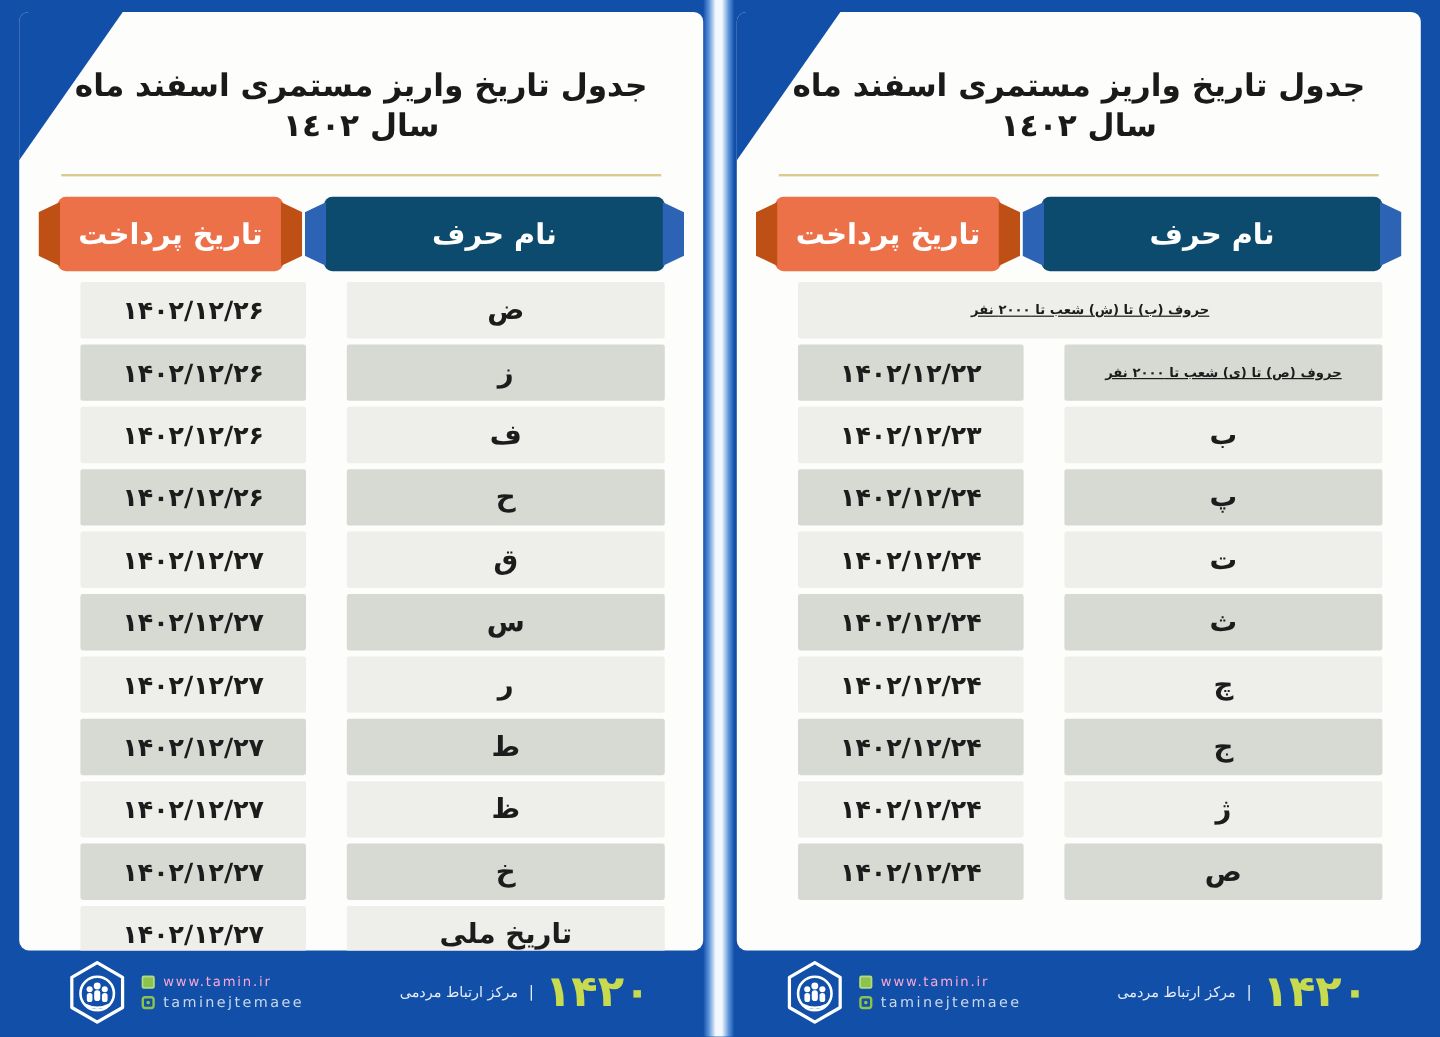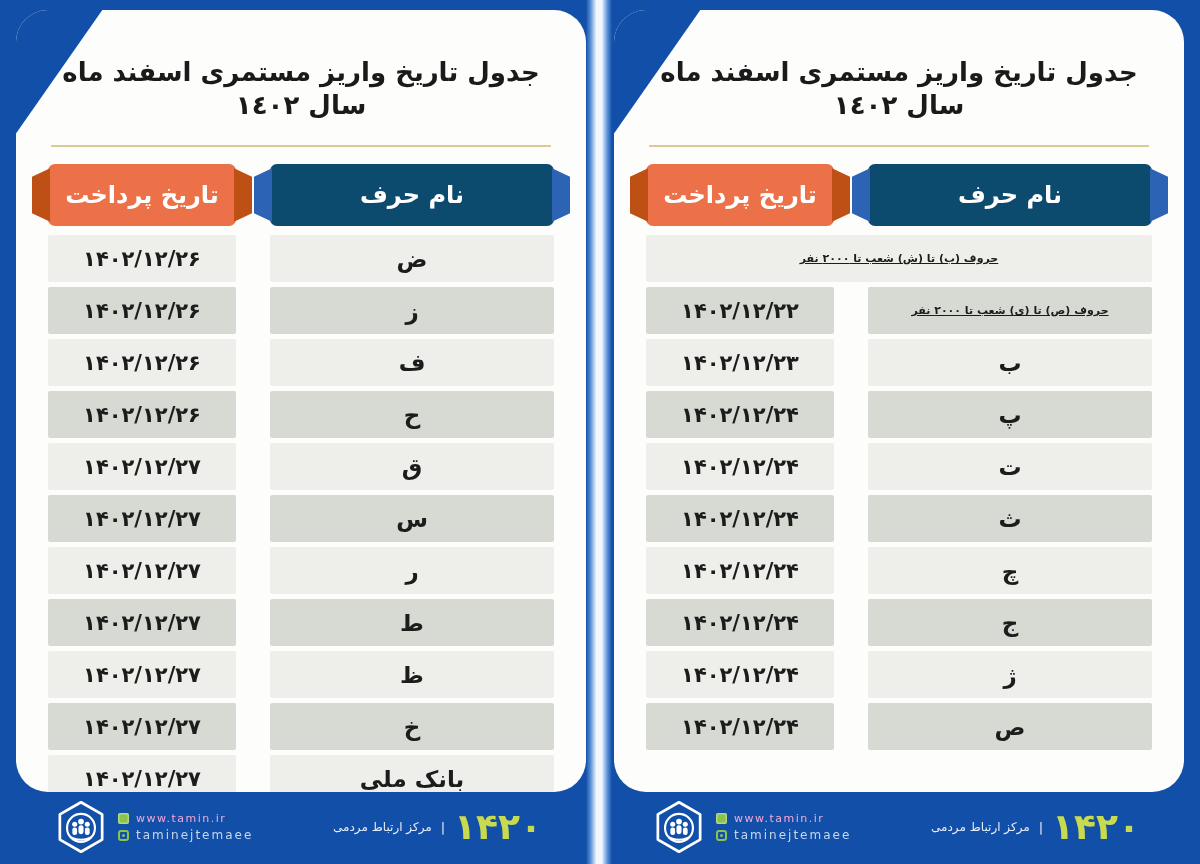--- a/index.html
+++ b/index.html
@@ -12,21 +12,21 @@
 
   
   .seam {
     position:absolute; top:0; left:586px; width:26px; height:100%;
     background:linear-gradient(90deg, rgba(255,255,255,0) 0%, #5b93d8 18%,
       #f2f8fd 40%, #f2f8fd 60%, #5b93d8 82%, rgba(255,255,255,0) 100%);
   }
 
   .card {
     position:absolute; top:10px; width:570px; height:782px;
-    background:#fdfdfc; border-radius:32px; overflow:hidden;
+    background:#fdfdfc; border-radius:8px; overflow:hidden;
   }
   .card.pos-left  { left:16px; }
   .card.pos-right { left:614px; }
 
   .corner-cut {
     position:absolute; top:-1px; left:-1px; width:88px; height:126px;
     background:#124fa9;
     clip-path:polygon(0 0, 100% 0, 0 100%);
   }
 
@@ -58,21 +58,21 @@
     content:""; position:absolute; top:7%; bottom:7%; width:18px;
   }
   .hdr::before { left:-16px;  }
   .hdr::after  { right:-16px; }
   .hdr-date::before, .hdr-date::after     { background:#bf5015; }
   .hdr-letter::before, .hdr-letter::after { background:#2c63b5; }
   .hdr::before { clip-path:polygon(0 16%, 100% 0, 100% 100%, 0 84%); }
   .hdr::after  { clip-path:polygon(0 0, 100% 16%, 100% 84%, 0 100%); }
 
   .rows { margin-top:9px; display:flex; flex-direction:column; gap:5px; }
-  .row  { display:flex; gap:34px; height:47px; }
+  .row  { display:flex; gap:34px; height:47px;margin-left:19px; }
   .cell {
     display:flex; align-items:center; justify-content:center;
     border-radius:2px; color:#1c1c1c; font-weight:bold;
   }
   .cell-date   { width:188px; font-size:21px; }
   .cell-letter { flex:1; font-size:23px; }
   .cell-letter.small { font-size:11px;text-decoration:underline; }
   .row:nth-child(odd)  .cell { background:#eeefea; }
   .row:nth-child(even) .cell { background:#d6dad3; }
 
@@ -166,21 +166,21 @@
         <div class="row">
           <div class="cell cell-date" dir="rtl">۱۴۰۲/۱۲/۲۷</div>
           <div class="cell cell-letter" dir="rtl">ظ</div>
         </div>
         <div class="row">
           <div class="cell cell-date" dir="rtl">۱۴۰۲/۱۲/۲۷</div>
           <div class="cell cell-letter" dir="rtl">خ</div>
         </div>
         <div class="row">
           <div class="cell cell-date" dir="rtl">۱۴۰۲/۱۲/۲۷</div>
-          <div class="cell cell-letter" dir="rtl">بانک ملی</div>
+          <div class="cell cell-letter" dir="rtl">تاریخ ملی</div>
         </div>
       </div>
   </div>
 </div>
 
 <div class="card pos-right">
   <div class="corner-cut"></div>
   <div class="card-title" dir="rtl">جدول تاریخ واریز مستمری اسفند ماه سال ١٤٠٢</div>
   <div class="title-divider"></div>
   <div class="table-area">

